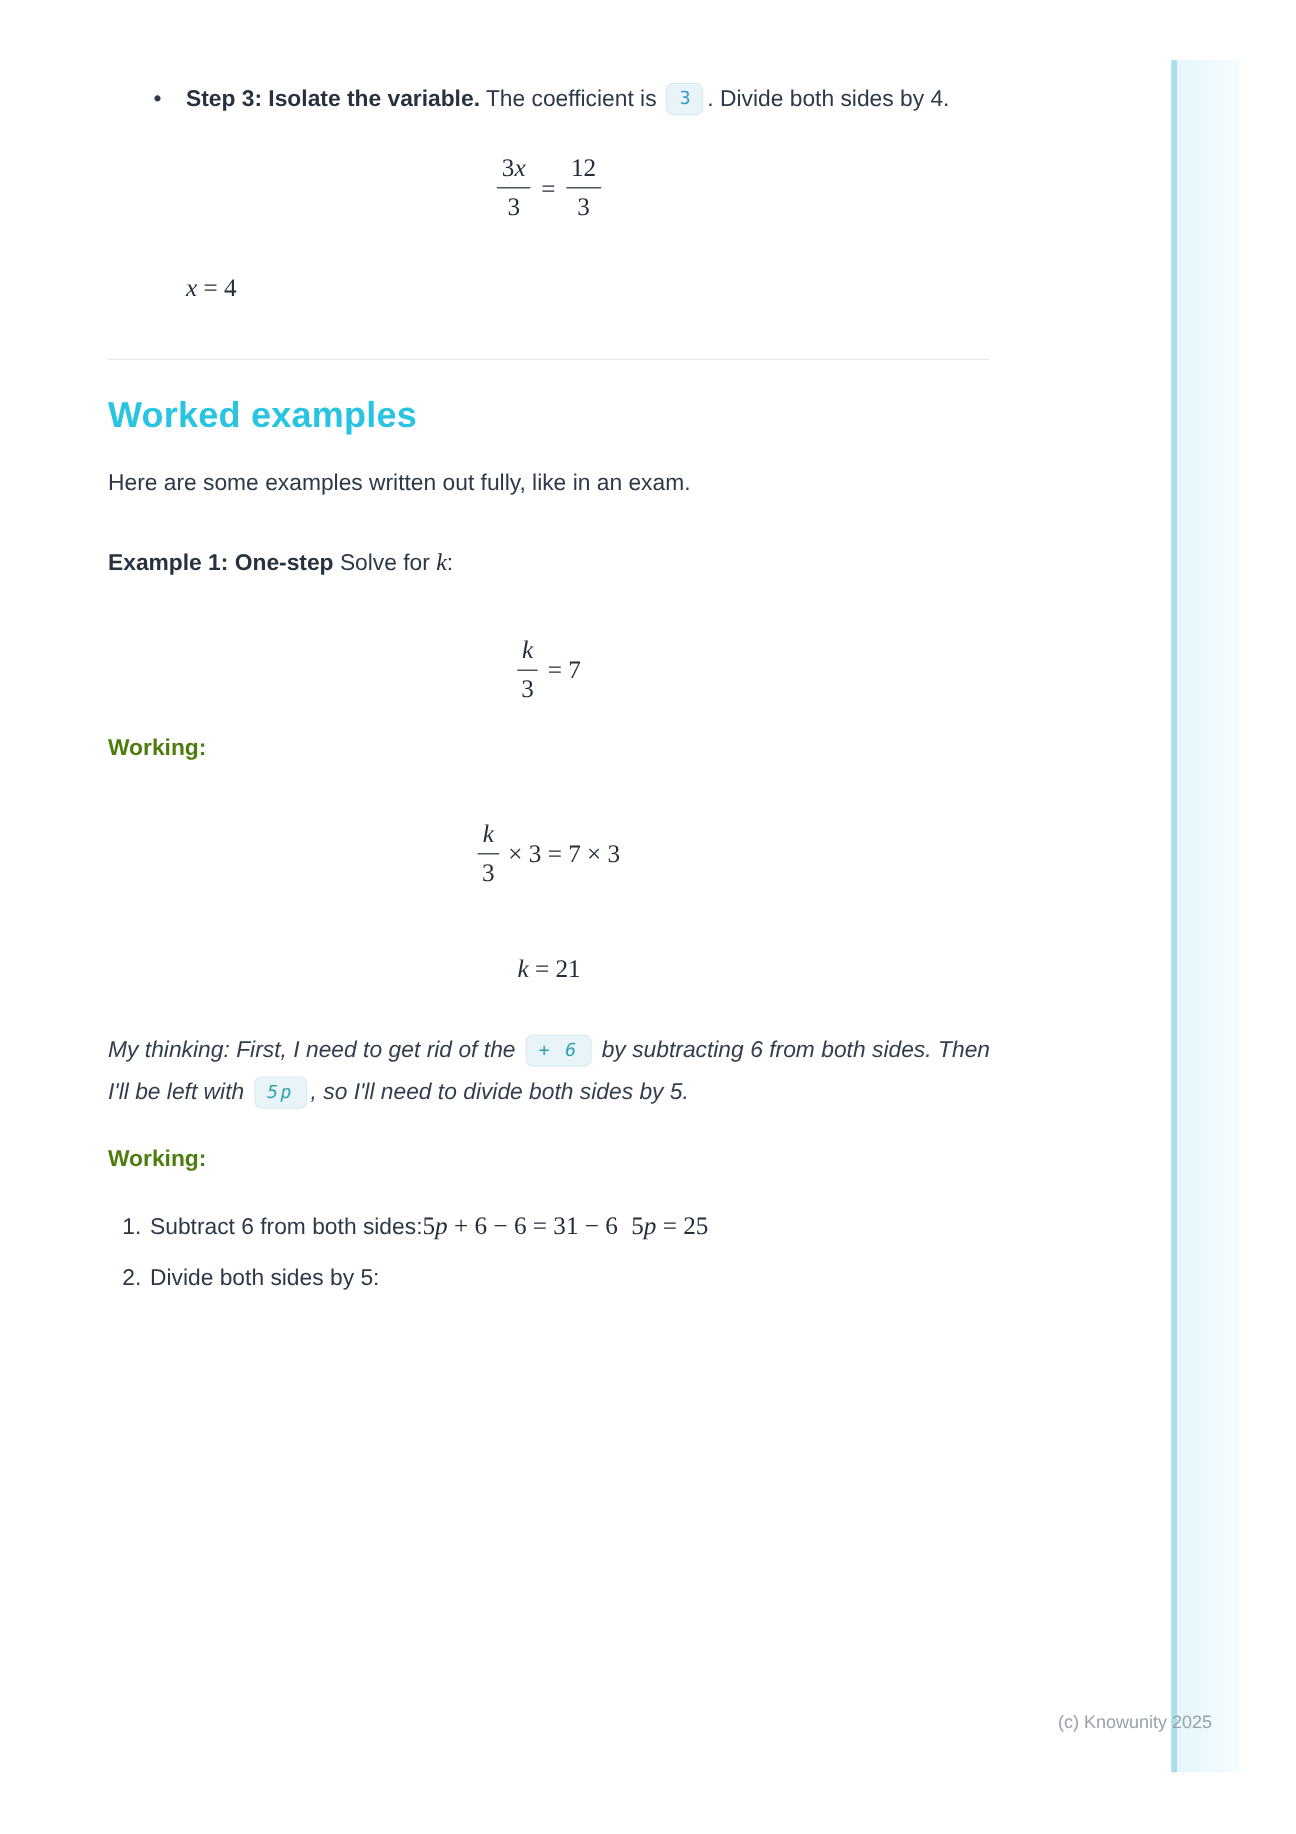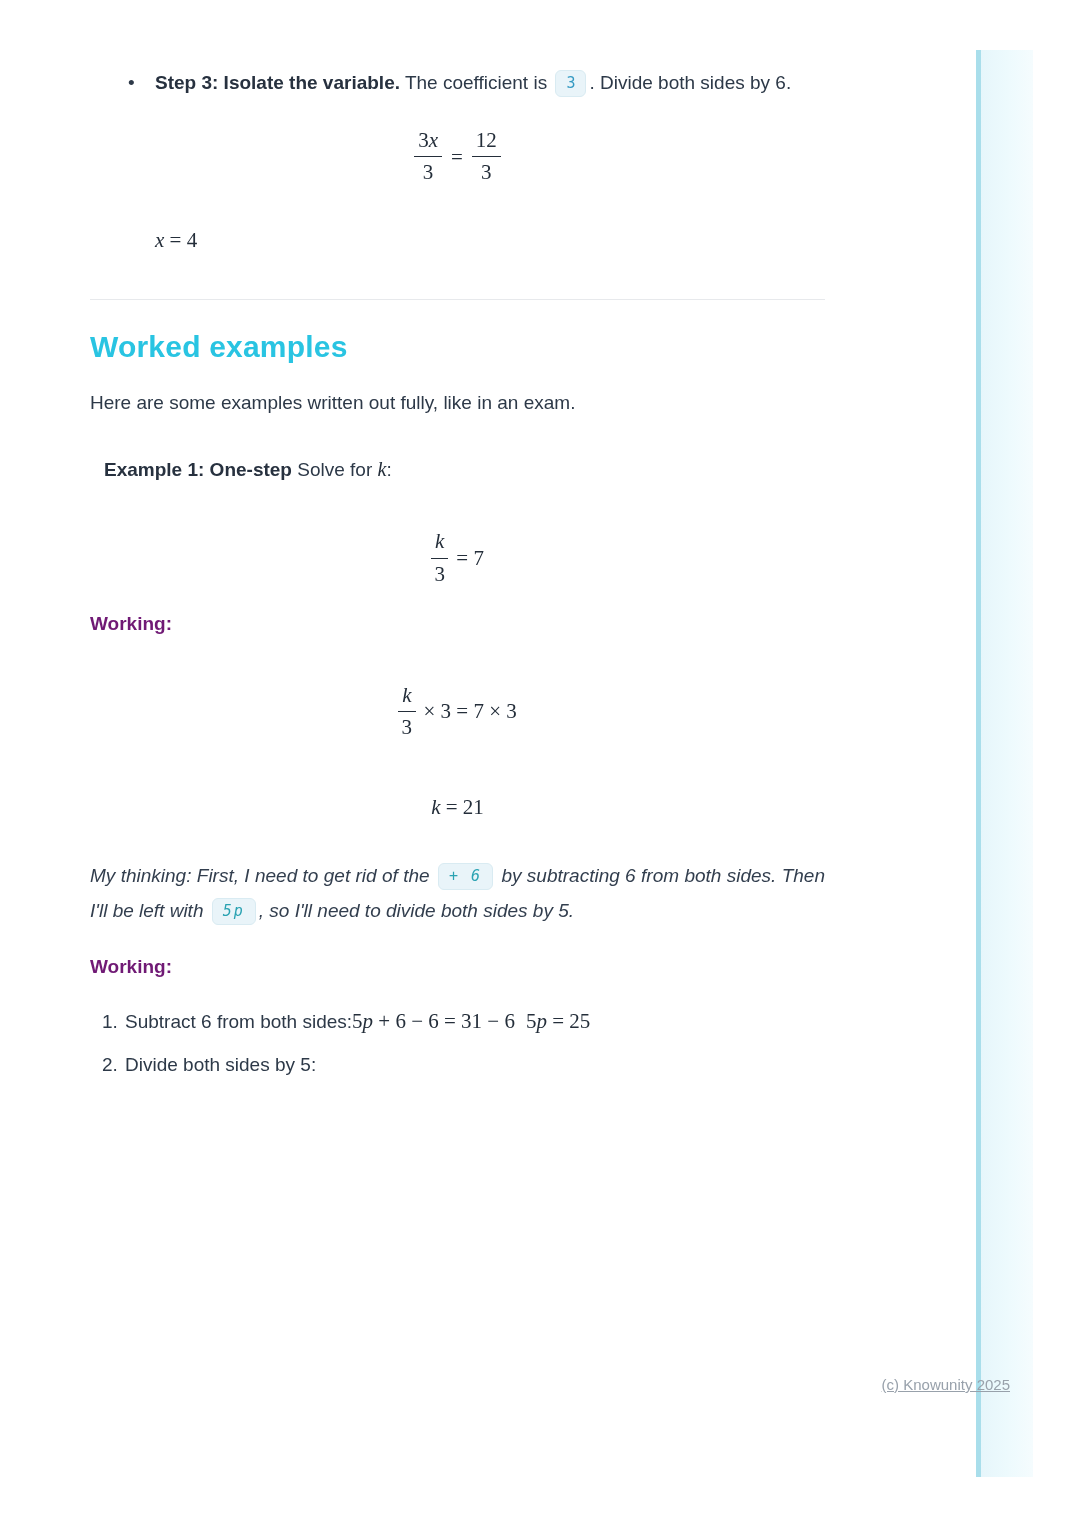--- a/index.html
+++ b/index.html
@@ -98,55 +98,54 @@
   h2.section-title {
     margin: 30px 0 0 0;
     font-size: 30px;
     line-height: 34px;
     font-weight: 700;
     color: #29c4e2;
     letter-spacing: 0.2px;
   }
   .section-intro { margin: 24px 0 0 0; }
 
-  .example-title { margin: 36px 0 0 14px; }
+  .example-title { margin: 36px 0 0 0; }
   .example-title .math { font-size: 20px; }
 
   .thinking {
     margin: 36px 0 0 0;
     font-style: italic;
     text-align: justify;
     line-height: 35px;
     color: #323e4e;
   }
-  .working { margin: 22px 0 0 0; font-weight: 700; color: #701a75; }
+  .working { margin: 22px 0 0 0; font-weight: 700; color: #4d7c0f; }
   .working-2 { margin-top: 24px; }
 
   ol.work-steps { margin: 24px 0 0 0; padding-left: 33px; }
   ol.work-steps li { line-height: 30px; margin-bottom: 13px; padding-left: 2px; }
 
   .footer {
     position: absolute;
-    top: 1376px; right: 70px;
+    top: 1427px; right: 70px;
     font-size: 15px;
     color: #98a1ab;
-    text-decoration: underline;
   }
 </style>
 </head>
 <body>
 
 <div class="edge-stripe"></div>
 
 <div class="content">
 
 
   <ul class="bullets">
     <li>
-      <span class="bullet-dot">•</span><strong>Step 3: Isolate the variable.</strong><span> The coefficient is </span><span class="badge">3</span><span>. Divide both sides by 6.</span>
+      <span class="bullet-dot">•</span><strong>Step 3: Isolate the variable.</strong><span> The coefficient is </span><span class="badge">3</span><span>. Divide both sides by 4.</span>
     </li>
   </ul>
 
   <div class="equation eq-first">
     <span class="frac"><span class="fnum math">3<i>x</i></span><span class="fden">3</span></span><span class="eqsign">=</span><span class="frac"><span class="fnum">12</span><span class="fden">3</span></span>
   </div>
 
   <p class="result-line math"><i>x</i> = 4</p>
 
   <hr class="section-divider">

